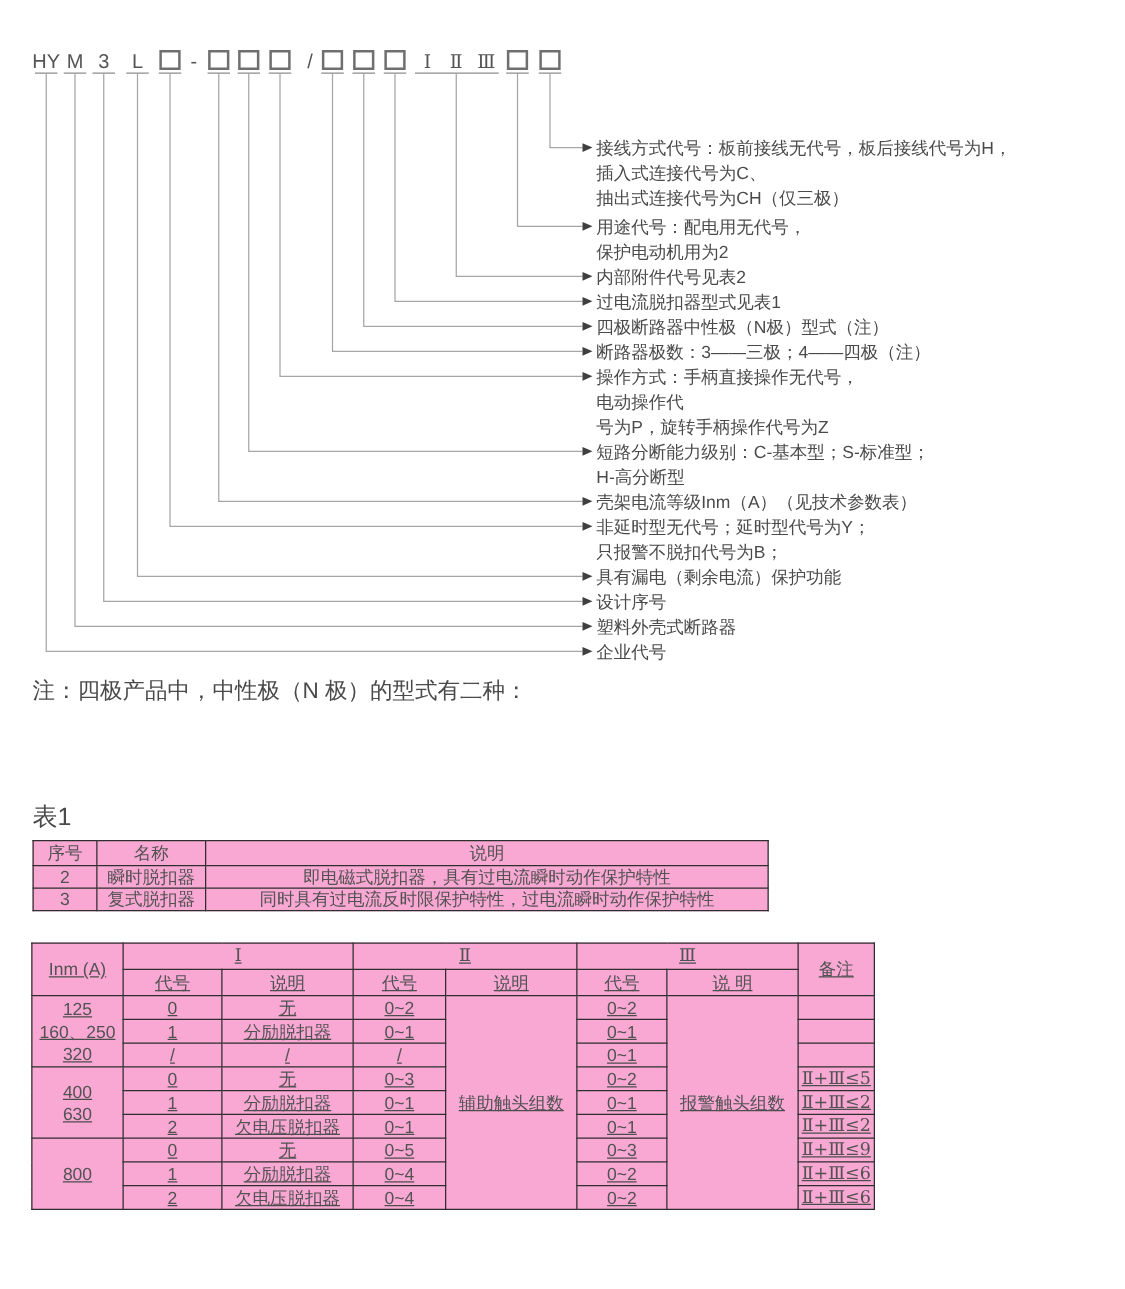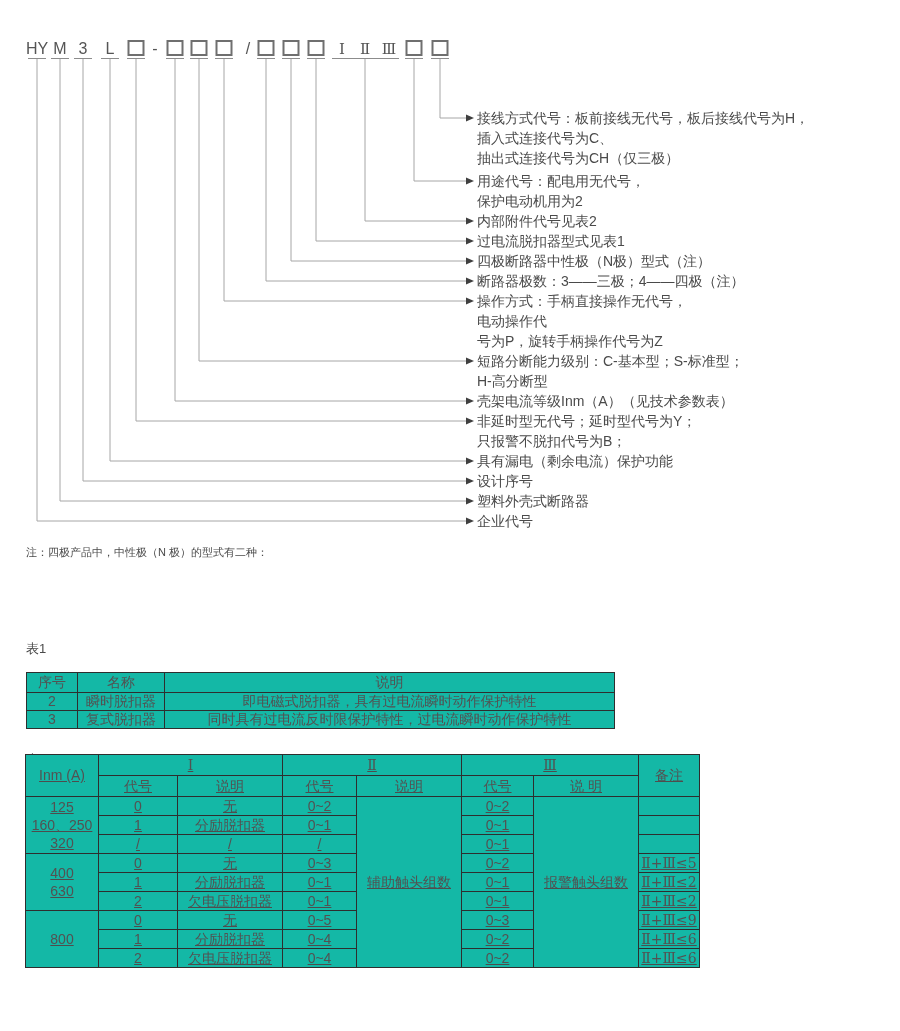--- a/index.html
+++ b/index.html
@@ -8,27 +8,27 @@
     font-family:"Liberation Sans","DejaVu Sans",sans-serif;
     color:#4d4d4d;
   }
   #code-svg{position:absolute;left:0;top:0;}
   #code-svg text{fill:#555;font-family:"Liberation Sans","DejaVu Sans",sans-serif;}
   #code-svg text.code-char{font-size:16px;}
   #code-svg text.roman{font-size:15px;font-family:"DejaVu Serif","Liberation Serif",serif;}
   #code-svg text.ann{font-size:14px;fill:#4a4a4a;}
 
   .notes{position:absolute;left:26px;top:544px;width:840px;}
-  .notes p{margin:0 0 14px 0;font-size:11px;line-height:16px;color:#4a4a4a;}
-
-  .tbl-label{position:absolute;left:26px;font-size:13px;color:#4a4a4a;}
+  .notes p{margin:0 0 14px 0;font-size:18px;line-height:16px;color:#4a4a4a;}
+
+  .tbl-label{position:absolute;left:26px;font-size:20px;color:#4a4a4a;}
   #label-t1{top:640px;}
   #label-t2{top:751px;}
 
-  table{border-collapse:collapse;table-layout:fixed;position:absolute;background:#14b8a6;}
+  table{border-collapse:collapse;table-layout:fixed;position:absolute;background:#f9a8d4;}
   th,td{
     border:1px solid #2e2e2e;padding:0;text-align:center;vertical-align:middle;
     font-size:14px;font-weight:400;color:#525252;line-height:1.15;
     overflow:hidden;white-space:nowrap;
   }
   #table1{left:26px;top:672px;width:589px;}
   #table1 tr.hdr{height:20px;}
   #table1 tr.row{height:18px;}
   #table2{left:25px;top:754px;width:674px;text-decoration:underline;}
   #table2 tr.hdr{height:21px;}

